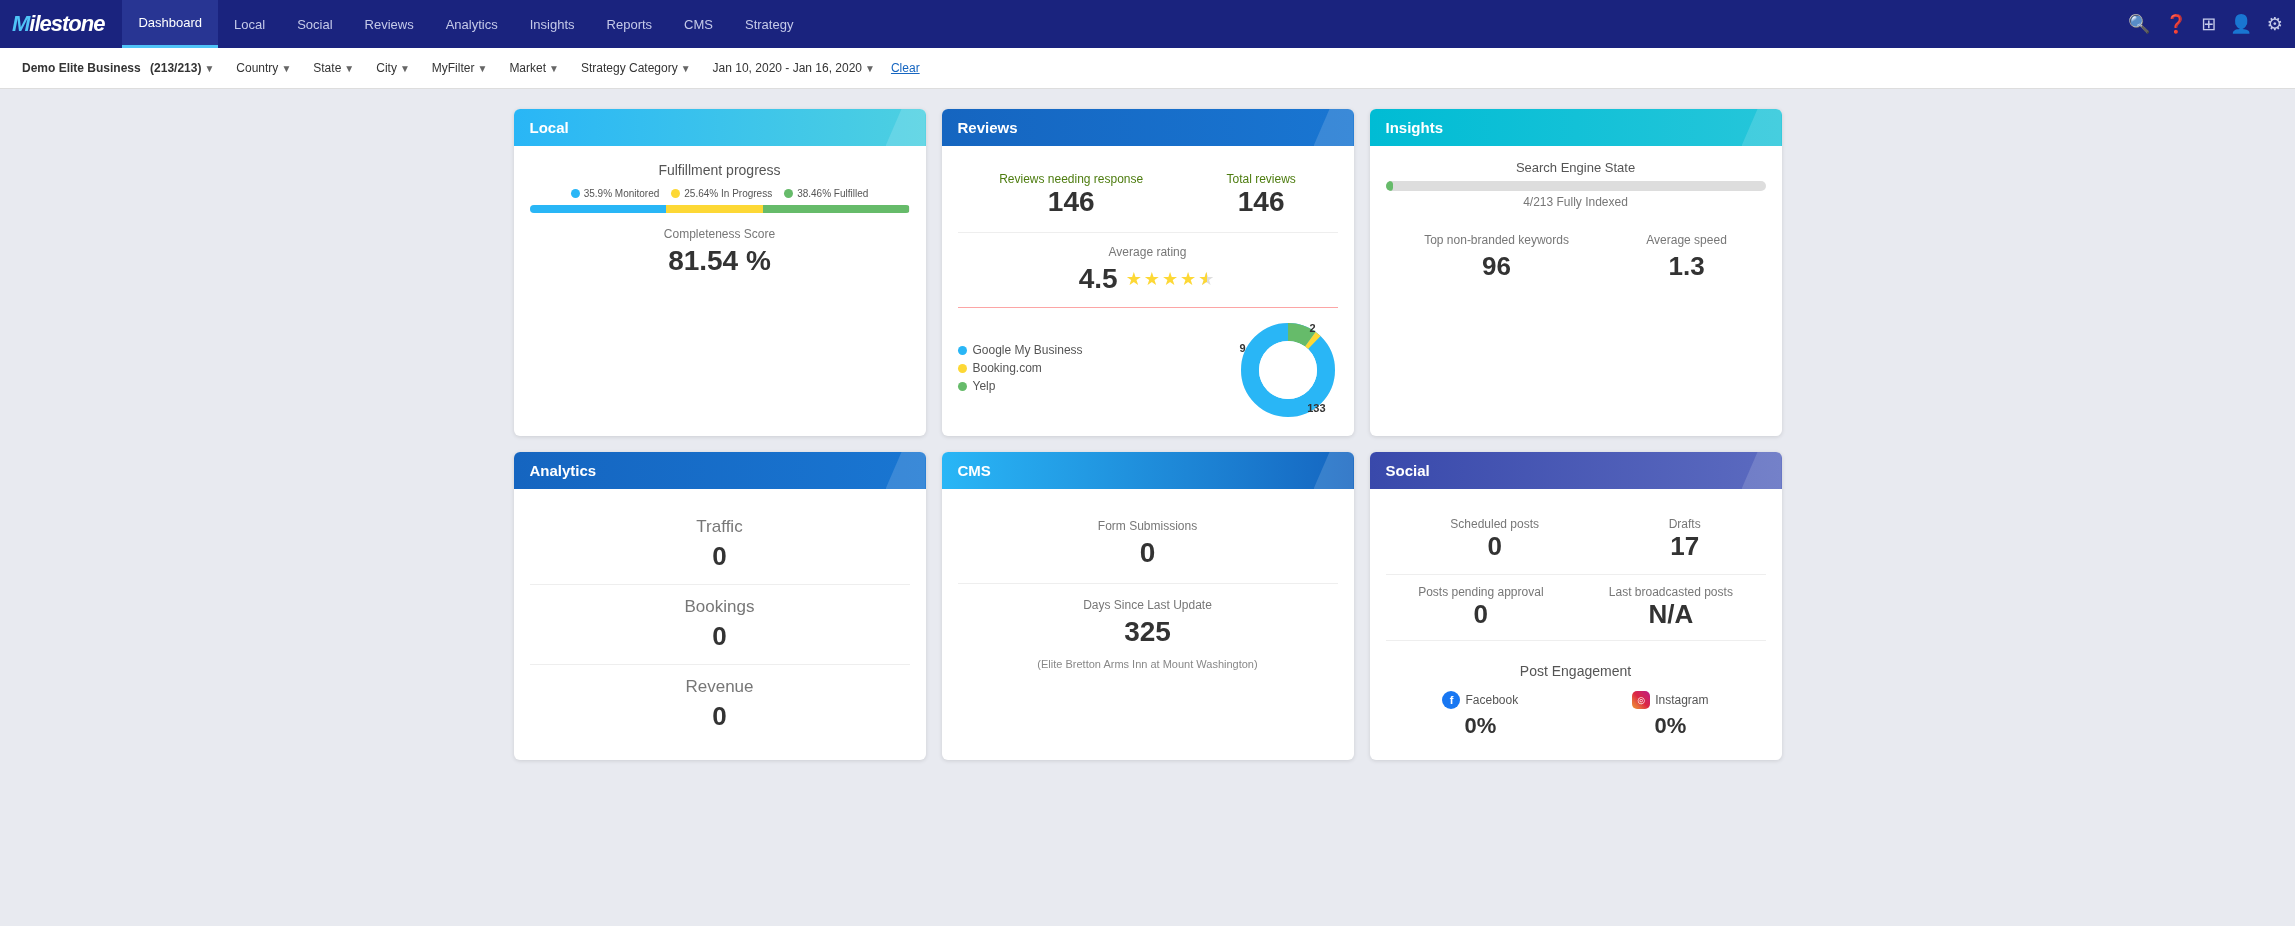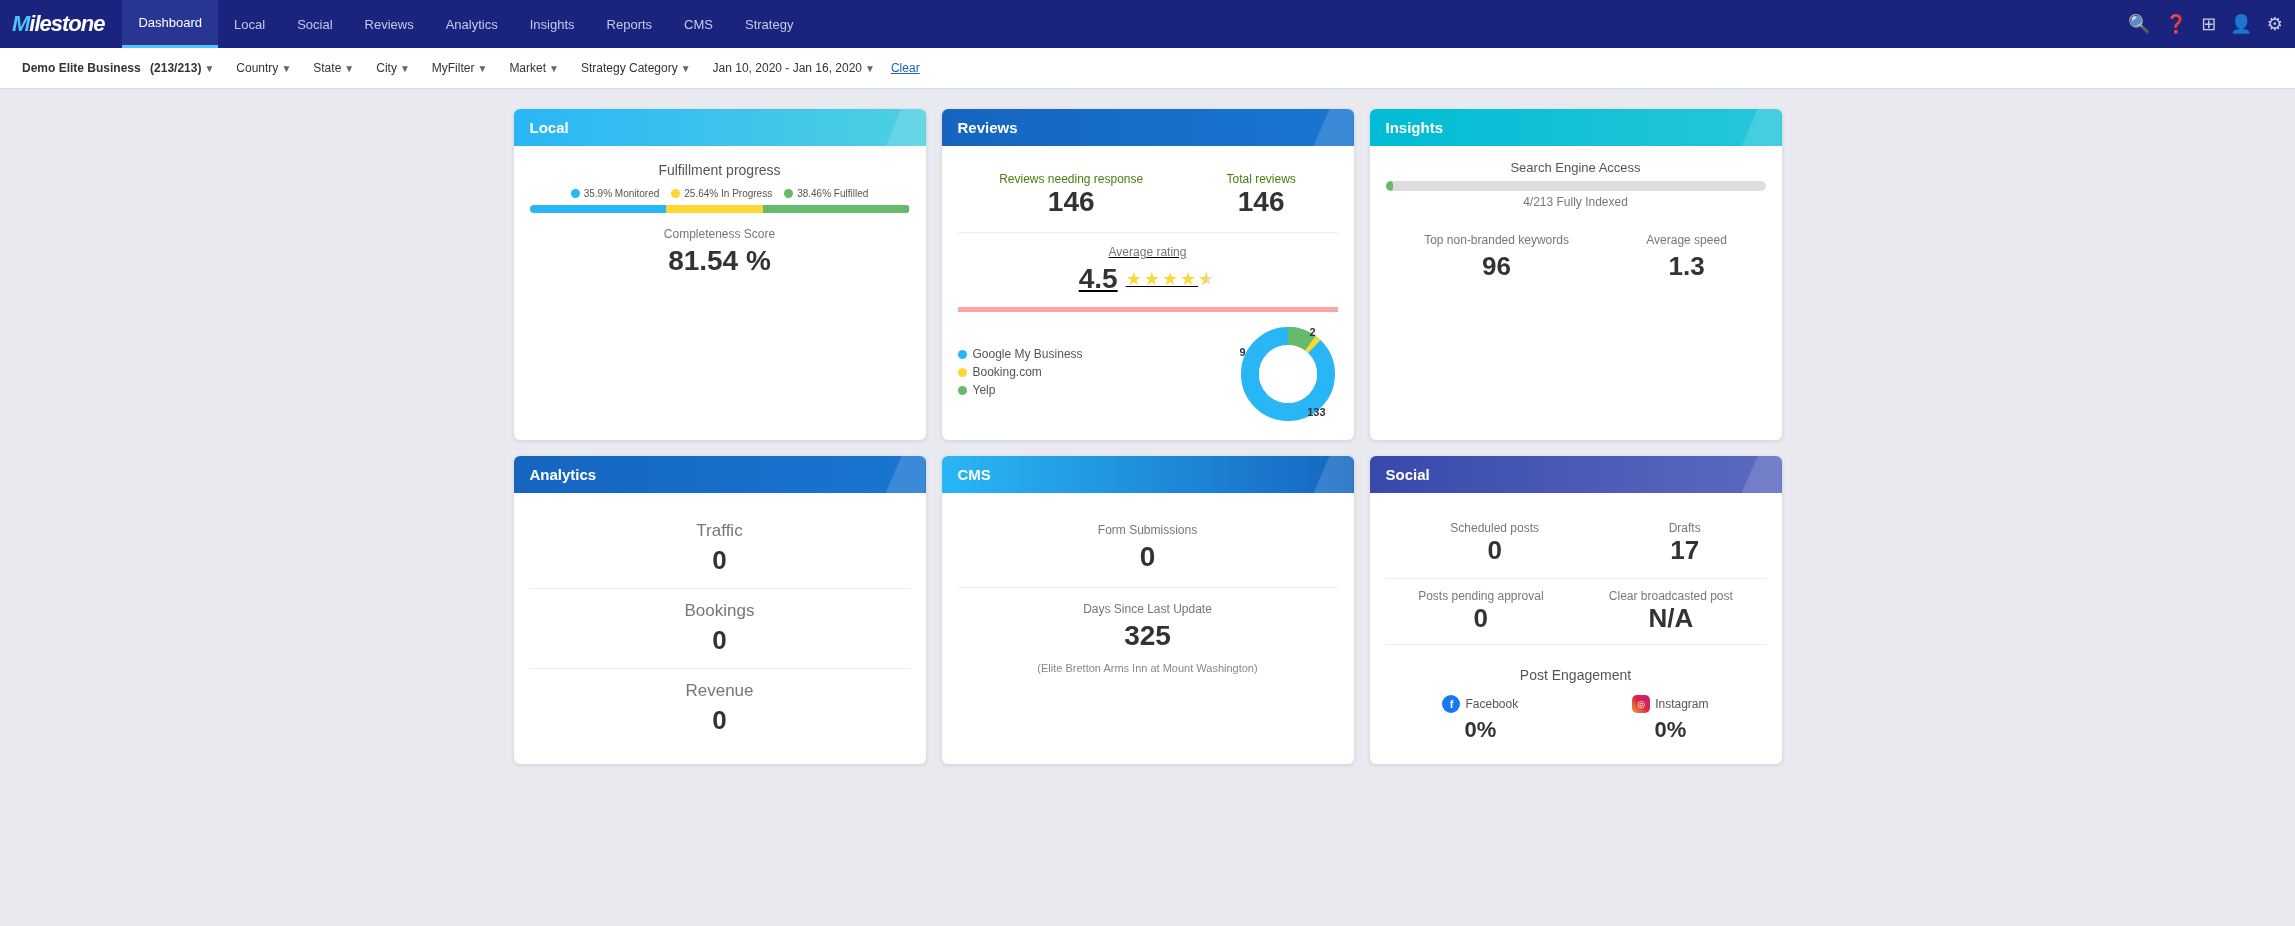--- a/index.html
+++ b/index.html
@@ -144,21 +144,21 @@
     .analytics-metric { text-align: center; padding: 12px 0; border-bottom: 1px solid #eee; }
     .analytics-metric:last-child { border-bottom: none; }
     .metric-label { font-size: 17px; color: #777; margin-bottom: 4px; }
     .metric-value { font-size: 26px; font-weight: bold; color: #333; }
 
     
     .reviews-top { display: flex; justify-content: space-around; padding: 10px 0 14px; border-bottom: 1px solid #eee; }
     .reviews-stat { text-align: center; }
     .reviews-stat-label { font-size: 12px; color: #4d7c0f; }
     .reviews-stat-value { font-size: 28px; font-weight: bold; color: #333; }
-    .reviews-middle { padding: 12px 0; border-bottom: 5px solid #fca5a5; display: flex; gap: 10px; text-decoration: underline; }
+    .reviews-middle { padding: 12px 0; border-bottom: 1px solid #fca5a5; display: flex; gap: 10px; }
     .avg-label { font-size: 12px; color: #777; text-align: center; margin-bottom: 4px; }
     .avg-value { font-size: 28px; font-weight: bold; color: #333; }
     .stars { color: #fdd835; font-size: 18px; letter-spacing: 2px; }
     .reviews-bottom { display: flex; align-items: center; padding: 12px 0 0; gap: 16px; }
     .reviews-legend { flex: 1; }
     .reviews-legend-item { display: flex; align-items: center; gap: 6px; font-size: 12px; color: #555; margin-bottom: 4px; }
 
     
     .donut-wrap { position: relative; width: 100px; height: 100px; flex-shrink: 0; }
 
@@ -352,21 +352,21 @@
       </div>
     </div>
   </div>
 
   <div class="card">
     <div class="card-header card-header-insights">
       <span>Insights</span>
       <div class="card-header-corner"></div>
     </div>
     <div class="insights-body">
-      <div class="search-engine-title">Search Engine Access</div>
+      <div class="search-engine-title">Search Engine State</div>
       <div class="se-bar-container">
         <div class="se-bar-fill" style="width:2%;"></div>
       </div>
       <div class="se-bar-label">4/213 Fully Indexed</div>
       <div class="insights-stats">
         <div class="insights-stat">
           <div class="insights-stat-label">Top non-branded keywords</div>
           <div class="insights-stat-value">96</div>
         </div>
         <div class="insights-stat">
@@ -431,21 +431,21 @@
           <div class="social-stat-label">Drafts</div>
           <div class="social-stat-value">17</div>
         </div>
       </div>
       <div class="social-middle">
         <div class="social-stat">
           <div class="social-stat-label">Posts pending approval</div>
           <div class="social-stat-value">0</div>
         </div>
         <div class="social-stat">
-          <div class="social-stat-label">Clear broadcasted post</div>
+          <div class="social-stat-label">Last broadcasted posts</div>
           <div class="social-stat-value">N/A</div>
         </div>
       </div>
       <div class="social-bottom">
         <div class="post-engagement-title">Post Engagement</div>
         <div class="social-engagement-row">
           <div class="social-eng">
             <div class="social-eng-label">
               <span class="fb-icon">f</span>
               <span>Facebook</span>

